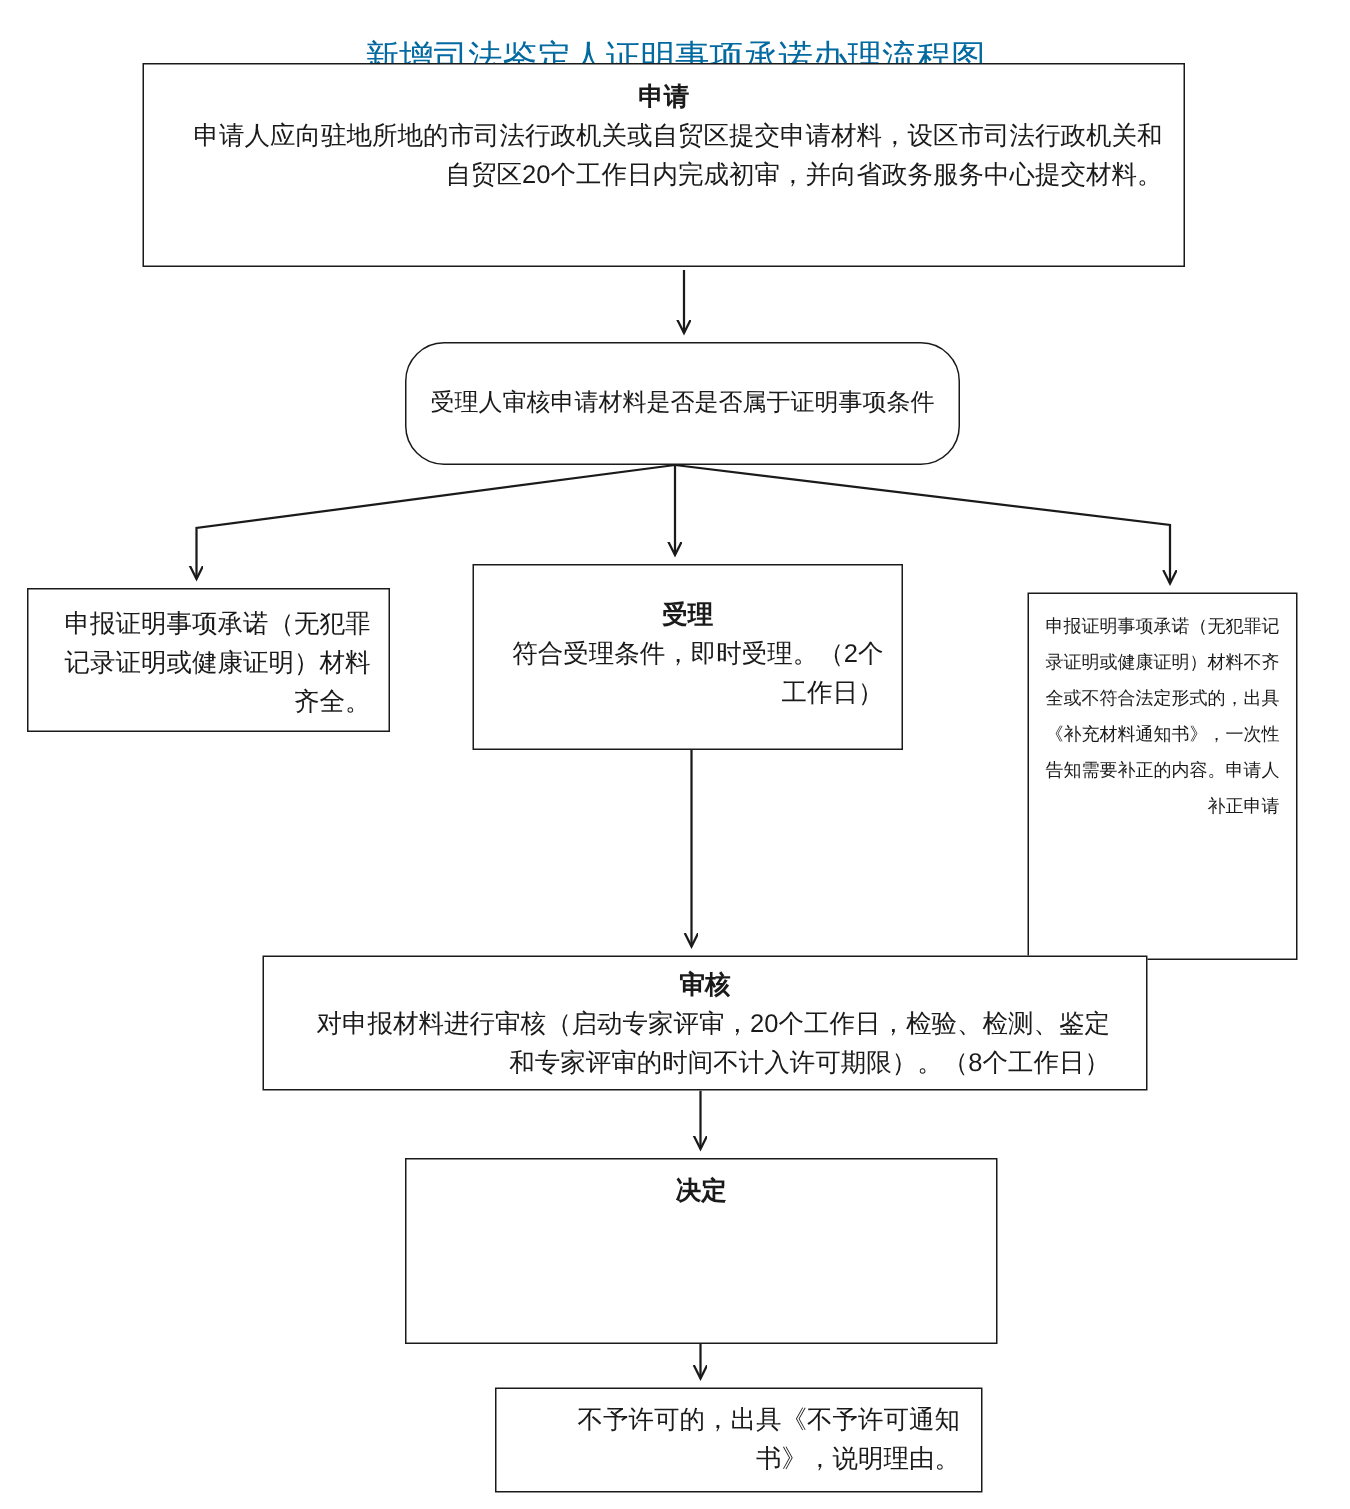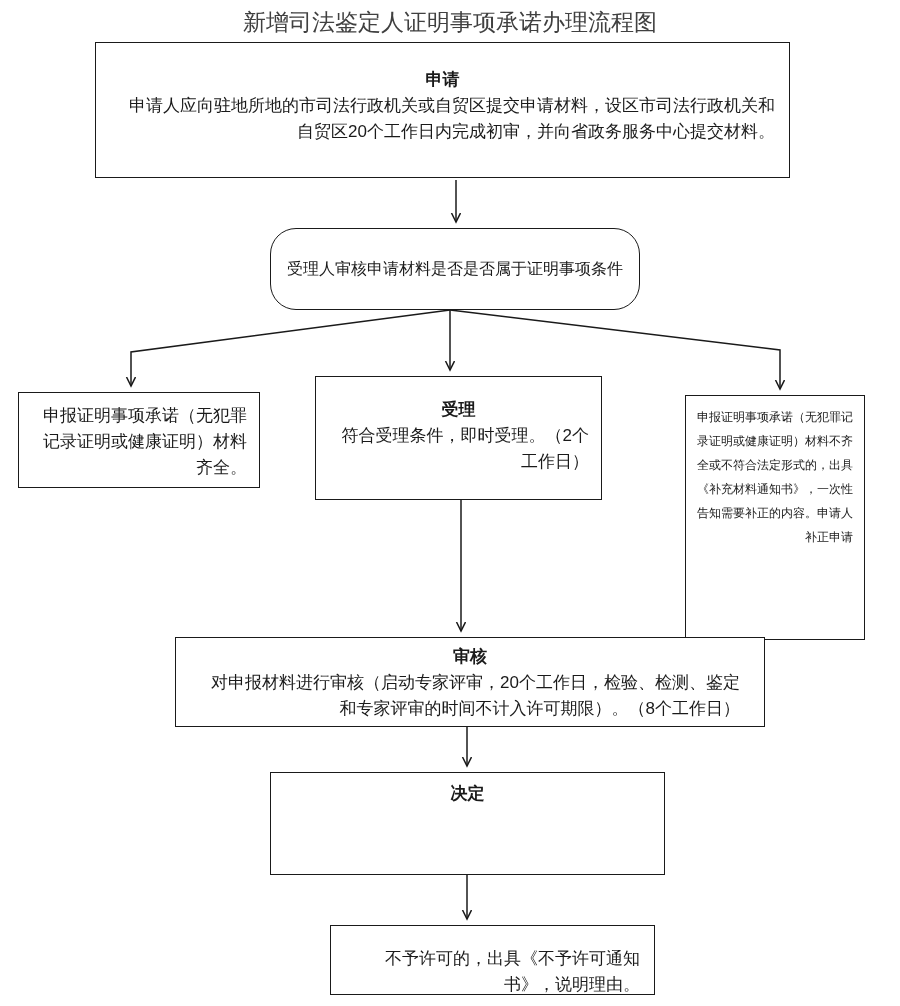--- a/index.html
+++ b/index.html
@@ -14,26 +14,26 @@
   .canvas {
     position: relative;
     width: 900px;
     height: 1006px;
     background: #ffffff;
     overflow: hidden;
   }
   .title {
     position: absolute;
     left: 0;
-    top: 7px;
+    top: 23px;
     width: 100%;
     text-align: center;
     font-size: 23px;
     font-weight: 500;
-    color: #404040;
+    color: #0369a1;
   }
   .node {
     position: absolute;
     box-sizing: border-box;
     border: 1.5px solid #1a1a1a;
     background: #ffffff;
     font-size: 17px;
     line-height: 26px;
     color: #1a1a1a;
   }
@@ -44,28 +44,28 @@
   .node .bd {
     text-align: right;
   }
   .bd.indent { text-indent: 1em; }
   .center-text { text-align: center; }
   .vcenter {
     display: flex;
     align-items: center;
     justify-content: center;
   }
-  #n-apply   { left: 95px;  top: 42px;  width: 695px; height: 136px; padding: 24px 14px; }
+  #n-apply   { left: 95px;  top: 42px;  width: 695px; height: 136px; padding: 9px 14px; }
   #n-check   { left: 270px; top: 228px; width: 370px; height: 82px;  padding: 4px 8px; font-size: 16px; border-radius: 26px; }
   #n-complete{ left: 18px;  top: 392px; width: 242px; height: 96px; padding: 10px 12px; }
   #n-accept  { left: 315px; top: 376px; width: 287px; height: 124px; padding: 20px 12px; }
   #n-incomplete { left: 685px; top: 395px; width: 180px; height: 245px; padding: 9px 11px; font-size: 12px; line-height: 24px; }
   #n-audit   { left: 175px; top: 637px; width: 590px; height: 90px;  padding: 6px 24px; }
-  #n-decision{ left: 270px; top: 772px; width: 395px; height: 103px; padding: 8px 14px; }
-  #n-deny    { left: 330px; top: 925px; width: 325px; height: 70px;  padding: 20px 14px; }
+  #n-decision{ left: 270px; top: 772px; width: 395px; height: 124px; padding: 8px 14px; }
+  #n-deny    { left: 330px; top: 925px; width: 325px; height: 70px;  padding: 8px 14px; }
   svg.arrows {
     position: absolute;
     left: 0;
     top: 0;
     width: 900px;
     height: 1006px;
     pointer-events: none;
   }
 </style>
 </head>

